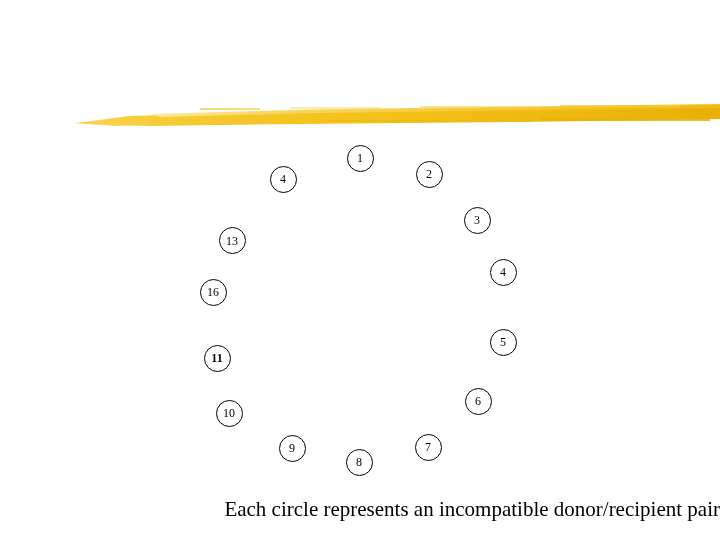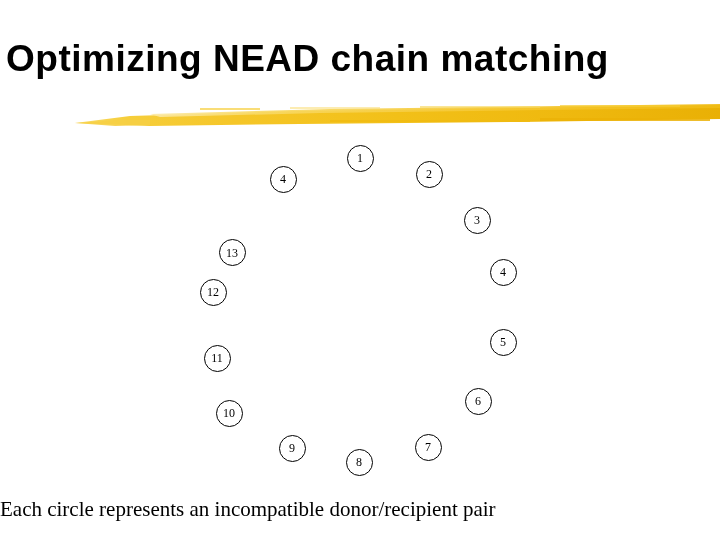--- a/index.html
+++ b/index.html
@@ -71,34 +71,33 @@
     color: #000000;
     user-select: none;
   }
 
   
   #caption {
     position: absolute;
     left: 0px;
     top: 496px;
     width: 720px;
-    text-align: left;
+    text-align: right;
     font-family: "Liberation Serif", "DejaVu Serif", serif;
     font-size: 21px;
     line-height: 26px;
     color: #000000;
     white-space: nowrap;
   }
 </style>
 </head>
 <body>
 
 <div id="slide">
 
-  <div id="slide-title">Optimizing NEAD chain matching</div>
 
   <div id="brush-wrap">
     <svg width="720" height="38" viewBox="0 0 720 38">
       <defs>
         <linearGradient id="brushGrad" x1="0" y1="0" x2="1" y2="0">
           <stop offset="0%" stop-color="#F8DB6A"></stop>
           <stop offset="8%" stop-color="#F6CE3B"></stop>
           <stop offset="25%" stop-color="#F5C628"></stop>
           <stop offset="50%" stop-color="#F2C018"></stop>
           <stop offset="75%" stop-color="#EFB90F"></stop>
@@ -152,27 +151,27 @@
     </div>
     <div class="node" style="left:359px; top:326px;">
       <span class="node-label">8</span>
     </div>
     <div class="node" style="left:292px; top:312px;">
       <span class="node-label">9</span>
     </div>
     <div class="node" style="left:229px; top:277px;">
       <span class="node-label">10</span>
     </div>
-    <div class="node" style="left:217px; top:222px;">
+    <div class="node" style="left:217px; top:222px;font-weight:bold;">
       <span class="node-label">11</span>
     </div>
     <div class="node" style="left:213px; top:156px;">
-      <span class="node-label">12</span>
+      <span class="node-label">16</span>
     </div>
-    <div class="node" style="left:232px; top:91px;margin-top:12px;">
+    <div class="node" style="left:232px; top:79px;margin-top:12px;">
       <span class="node-label">13</span>
     </div>
     <div class="node" style="left:283px; top:43px;">
       <span class="node-label">4</span>
     </div>
 
   </div>
 
   <div id="caption">Each circle represents an incompatible donor/recipient pair</div>
 

